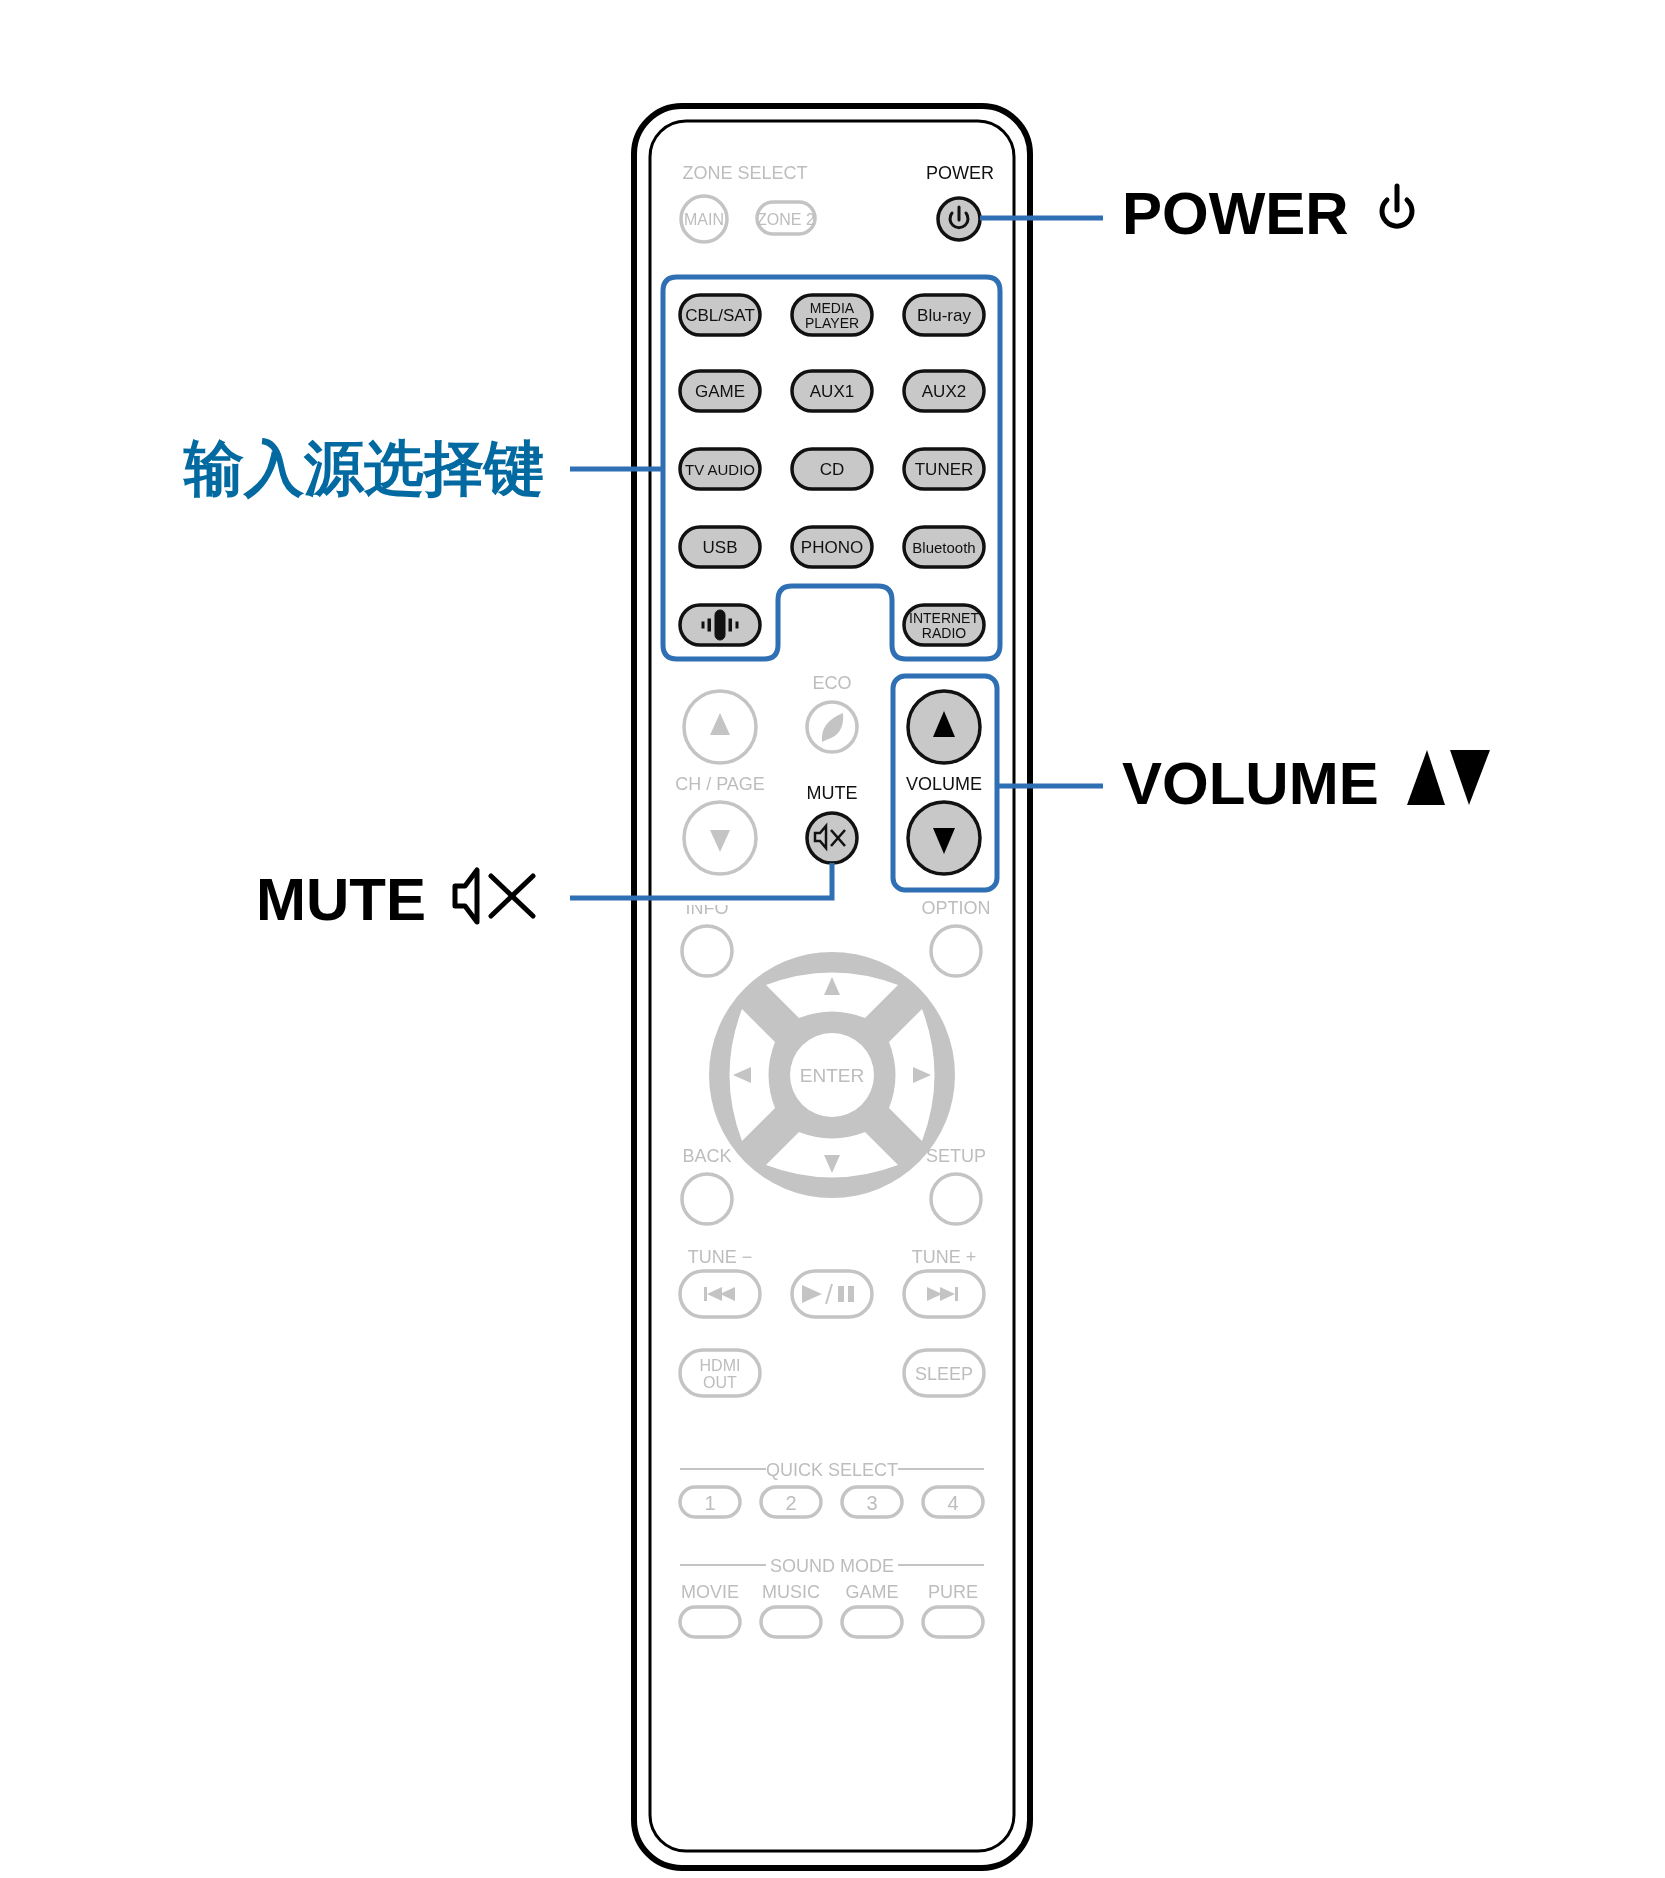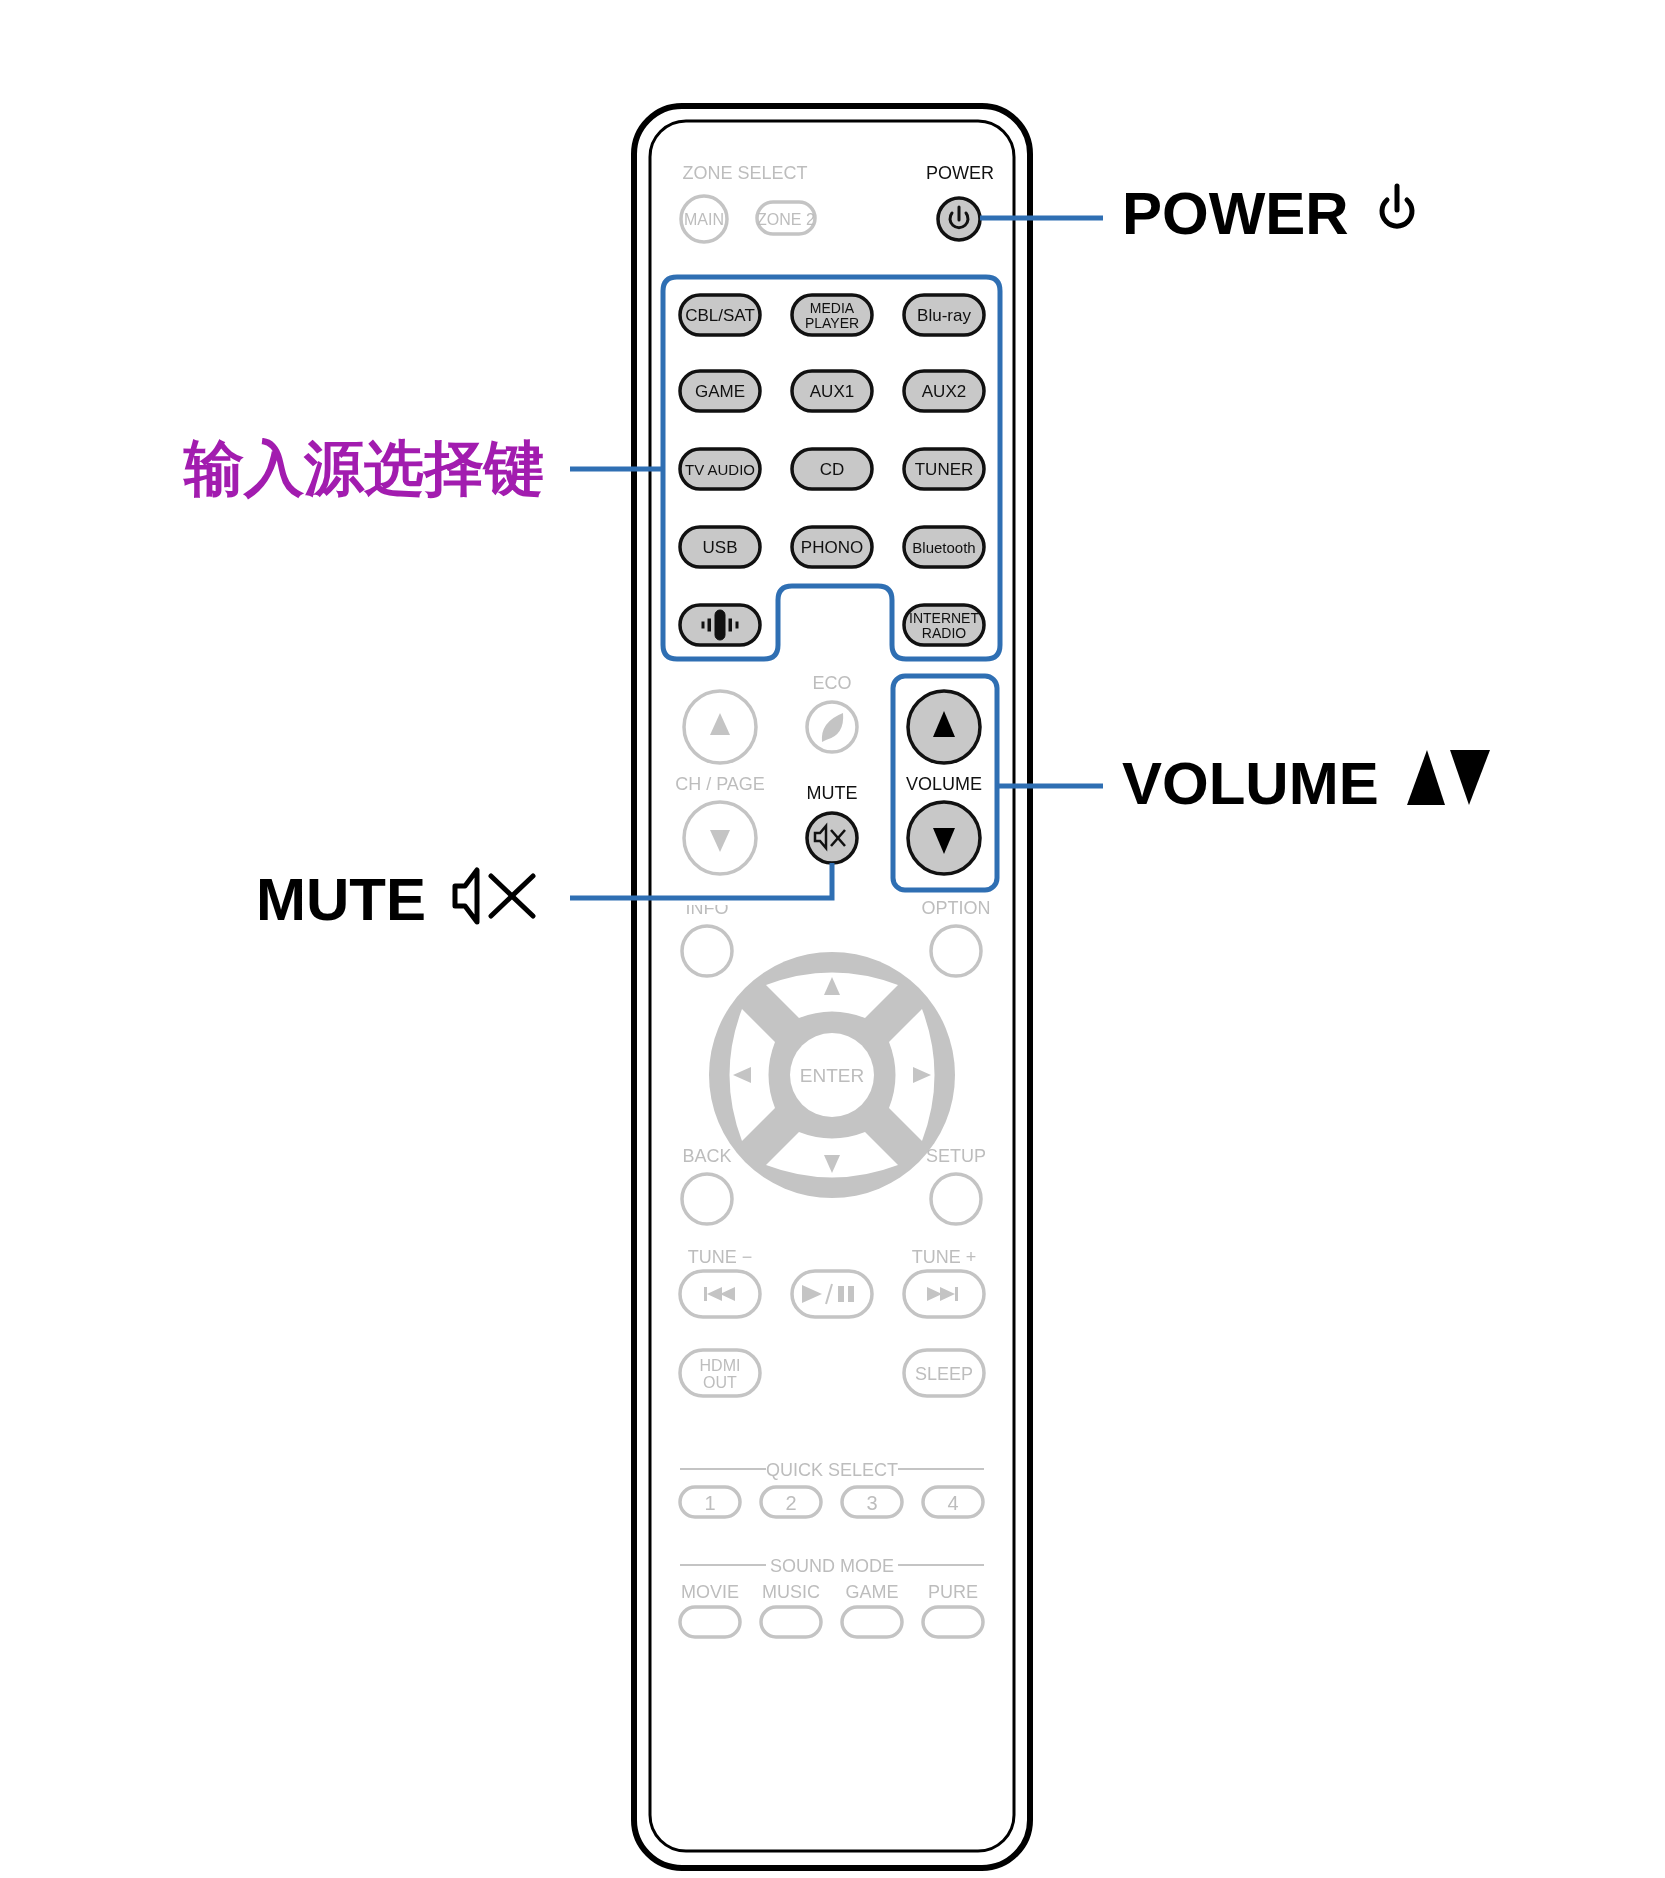--- a/index.html
+++ b/index.html
@@ -3,21 +3,21 @@
 <meta charset="utf-8">
 <style>
   html, body { margin:0; padding:0; background:#ffffff; }
   body { width:1665px; height:1878px; position:relative; overflow:hidden; font-family:"Liberation Sans", sans-serif; }
   svg.canvas { position:absolute; left:0; top:0; }
   .lbl-gray { fill:#bdbdbd; font-family:"Liberation Sans", sans-serif; }
   .lbl-black { fill:#111; font-family:"Liberation Sans", sans-serif; }
   .btn-active { fill:#c8c8c8; stroke:#111; stroke-width:3.5; }
   .btn-inactive { fill:#ffffff; stroke:#c4c4c4; stroke-width:3.5; }
   .callout-text { position:absolute; font-family:"Liberation Sans", sans-serif; font-weight:bold; color:#000; white-space:nowrap; }
-  .callout-cn { position:absolute; font-family:"DejaVu Sans", sans-serif; font-weight:bold; color:#a21caf; white-space:nowrap; }
+  .callout-cn { position:absolute; font-family:"DejaVu Sans", sans-serif; font-weight:bold; color:#0369a1; white-space:nowrap; }
 </style>
 </head>
 <body>
 
 <svg class="canvas" width="1665" height="1878" viewBox="0 0 1665 1878">
 
   <rect x="634" y="106" width="396" height="1762" rx="48" fill="#fff" stroke="#000" stroke-width="6"></rect>
   <rect x="650" y="121" width="364" height="1730" rx="36" fill="#fff" stroke="#000" stroke-width="3"></rect>
 
   <text class="lbl-gray" x="745" y="179" font-size="18" text-anchor="middle">ZONE SELECT</text>

